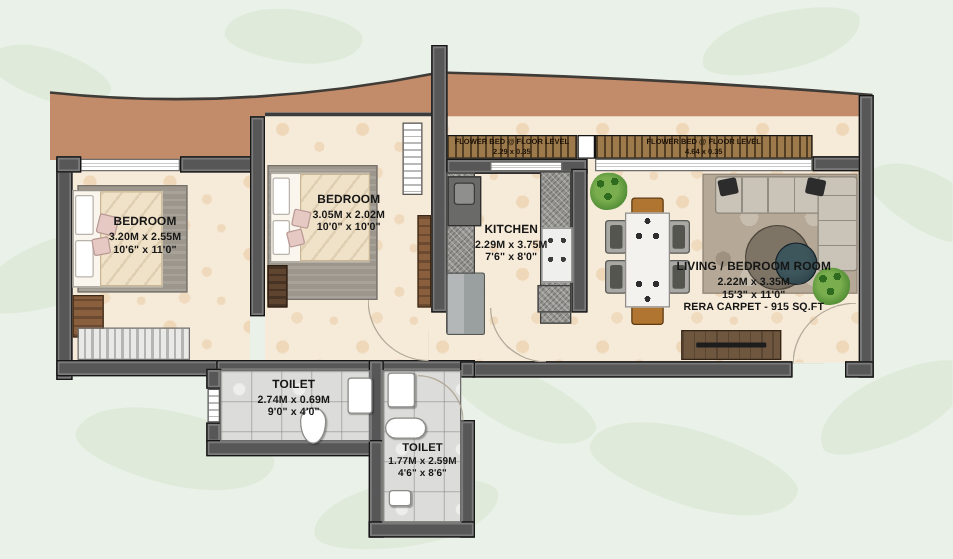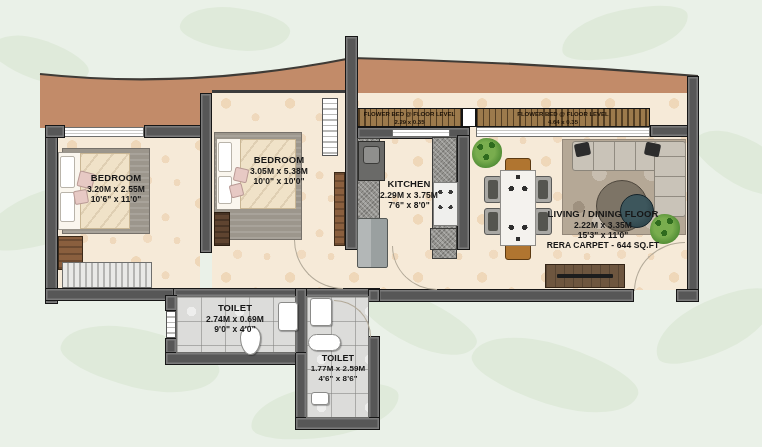--- a/index.html
+++ b/index.html
@@ -205,33 +205,33 @@
   <div class="abs fixture" style="left:311px;top:392px;width:18px;height:13px;"></div>
   <div class="arc" style="left:334px;top:300px;width:36px;height:36px;border-left:none;border-bottom:none;border-radius:0 100% 0 0;"></div>
 
   <div class="lbl" style="left:70px;top:172px;width:92px;">
     <div class="rn">BEDROOM</div>
     <div>3.20M x 2.55M</div>
     <div>10'6" x 11'0"</div>
   </div>
   <div class="lbl" style="left:230px;top:154px;width:98px;">
     <div class="rn">BEDROOM</div>
-    <div>3.05M x 5.38M</div>
+    <div>3.05M x 2.02M</div>
     <div>10'0" x 10'0"</div>
   </div>
   <div class="lbl" style="left:366px;top:178px;width:86px;">
     <div class="rn">KITCHEN</div>
     <div>2.29M x 3.75M</div>
     <div>7'6" x 8'0"</div>
   </div>
   <div class="lbl" style="left:538px;top:208px;width:130px;">
-    <div class="rn">LIVING / DINING FLOOR</div>
+    <div class="rn">LIVING / BEDROOM ROOM</div>
     <div>2.22M x 3.35M</div>
     <div>15'3" x 11'0"</div>
-    <div>RERA CARPET - 644 SQ.FT</div>
+    <div>RERA CARPET - 915 SQ.FT</div>
   </div>
   <div class="lbl" style="left:190px;top:302px;width:90px;">
     <div class="rn">TOILET</div>
     <div>2.74M x 0.69M</div>
     <div>9'0" x 4'0"</div>
   </div>
   <div class="lbl" style="left:302px;top:353px;width:72px;font-size:8px;">
     <div class="rn" style="font-size:9px;">TOILET</div>
     <div>1.77M x 2.59M</div>
     <div>4'6" x 8'6"</div>

